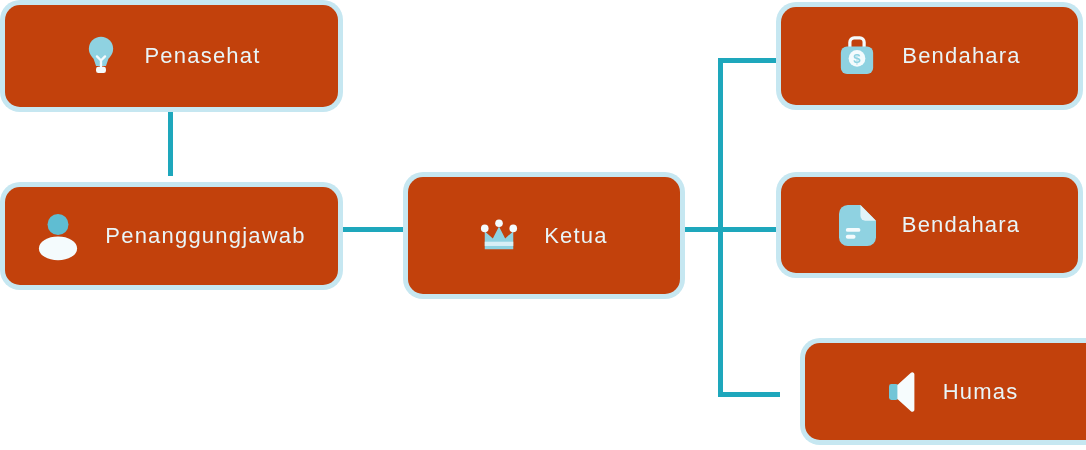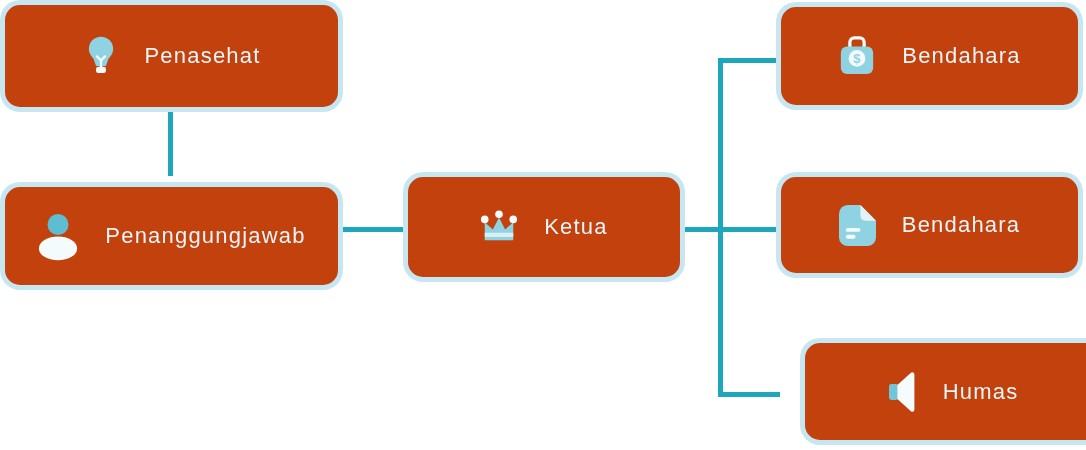--- a/index.html
+++ b/index.html
@@ -39,21 +39,21 @@
     align-items: center;
     justify-content: center;
   }
   .line {
     position: absolute;
     background: #1ea7bc;
   }
   
   #node-penasehat       { left: 0px;   top: 0px;   width: 343px; height: 112px; }
   #node-penanggungjawab { left: 0px;   top: 173px; width: 343px; height: 108px; margin-top: 9px; }
-  #node-ketua           { left: 403px; top: 172px; width: 282px; height: 110px; }
+  #node-ketua           { left: 403px; top: 172px; width: 282px; height: 127px; }
   #node-bendahara       { left: 776px; top: 2px;   width: 307px; height: 108px; }
   #node-sekretaris      { left: 776px; top: 172px; width: 307px; height: 106px; }
   #node-humas           { left: 800px; top: 338px; width: 307px; height: 107px; }
   
   #edge-penasehat-penanggungjawab { left: 168px; top: 110px; width: 5px;  height: 66px; }
   #edge-penanggungjawab-ketua     { left: 338px; top: 227px; width: 70px; height: 5px;  }
   #edge-ketua-trunk               { left: 681px; top: 227px; width: 99px; height: 5px;  }
   #edge-trunk-vertical            { left: 718px; top: 58px;  width: 5px;  height: 339px;}
   #edge-trunk-bendahara           { left: 718px; top: 58px;  width: 62px; height: 5px;  }
   #edge-trunk-humas               { left: 718px; top: 392px; width: 62px; height: 5px;  }

